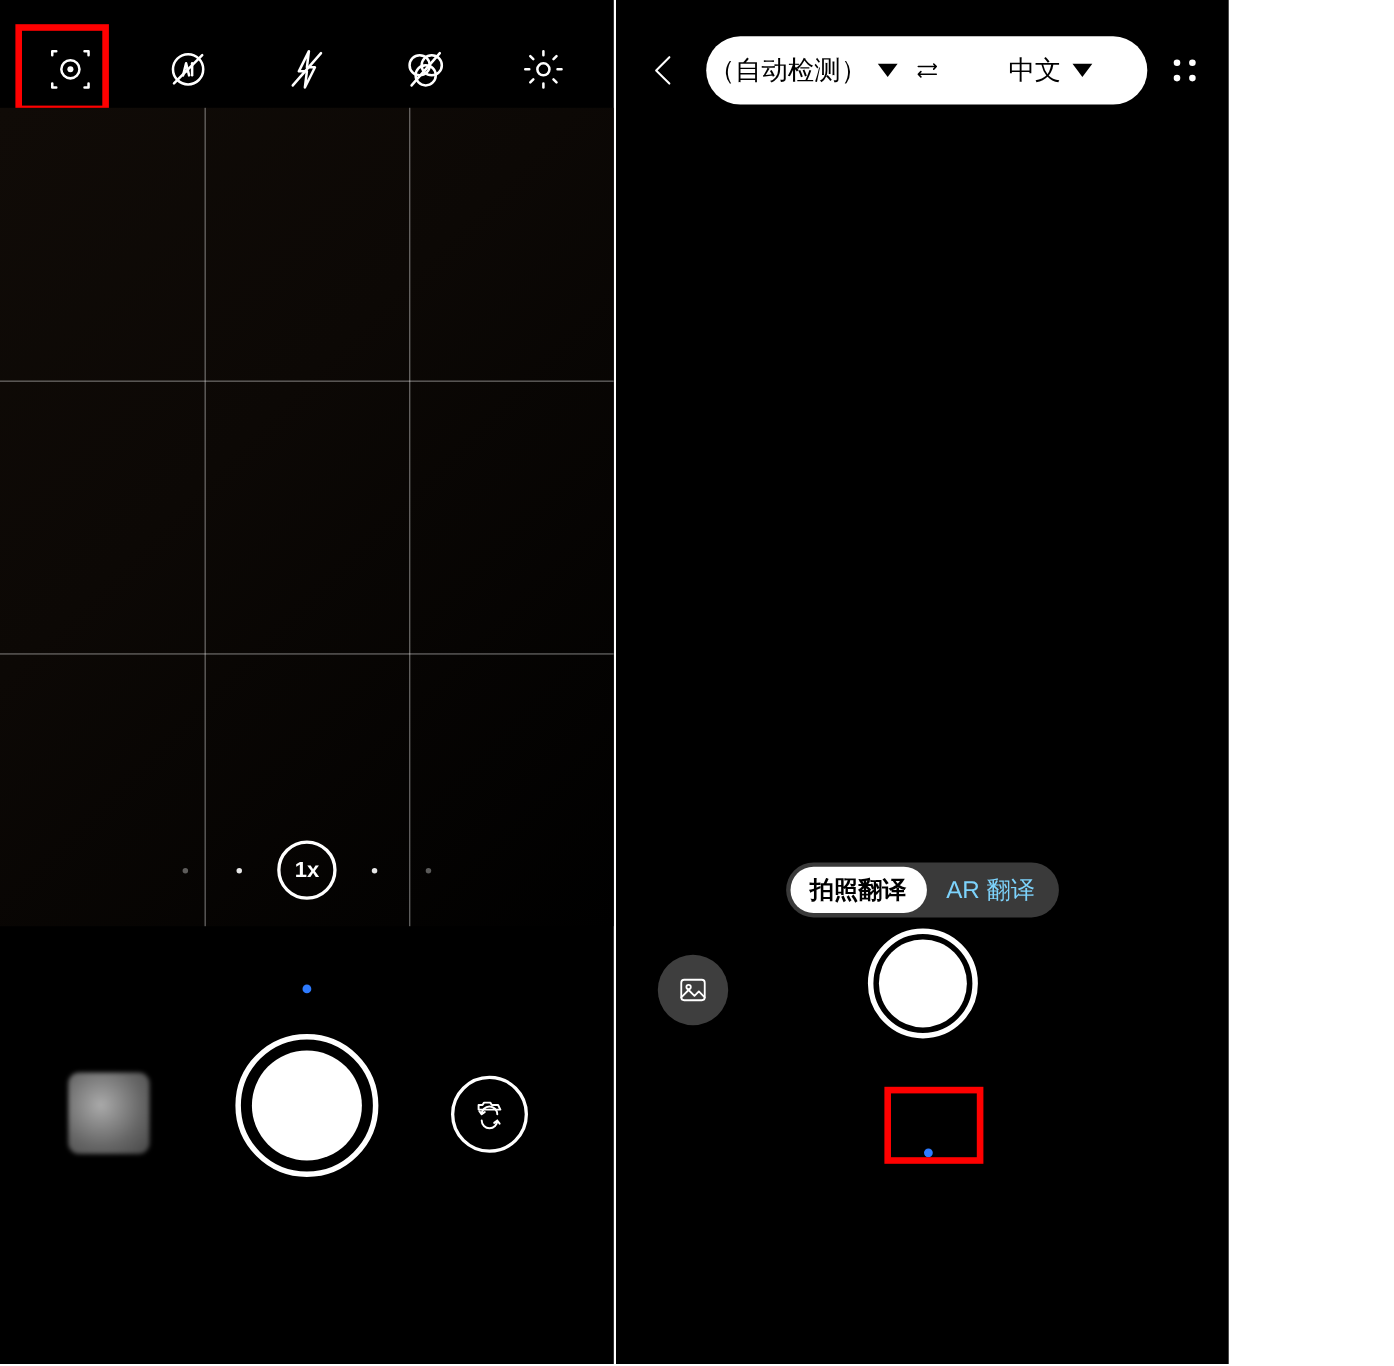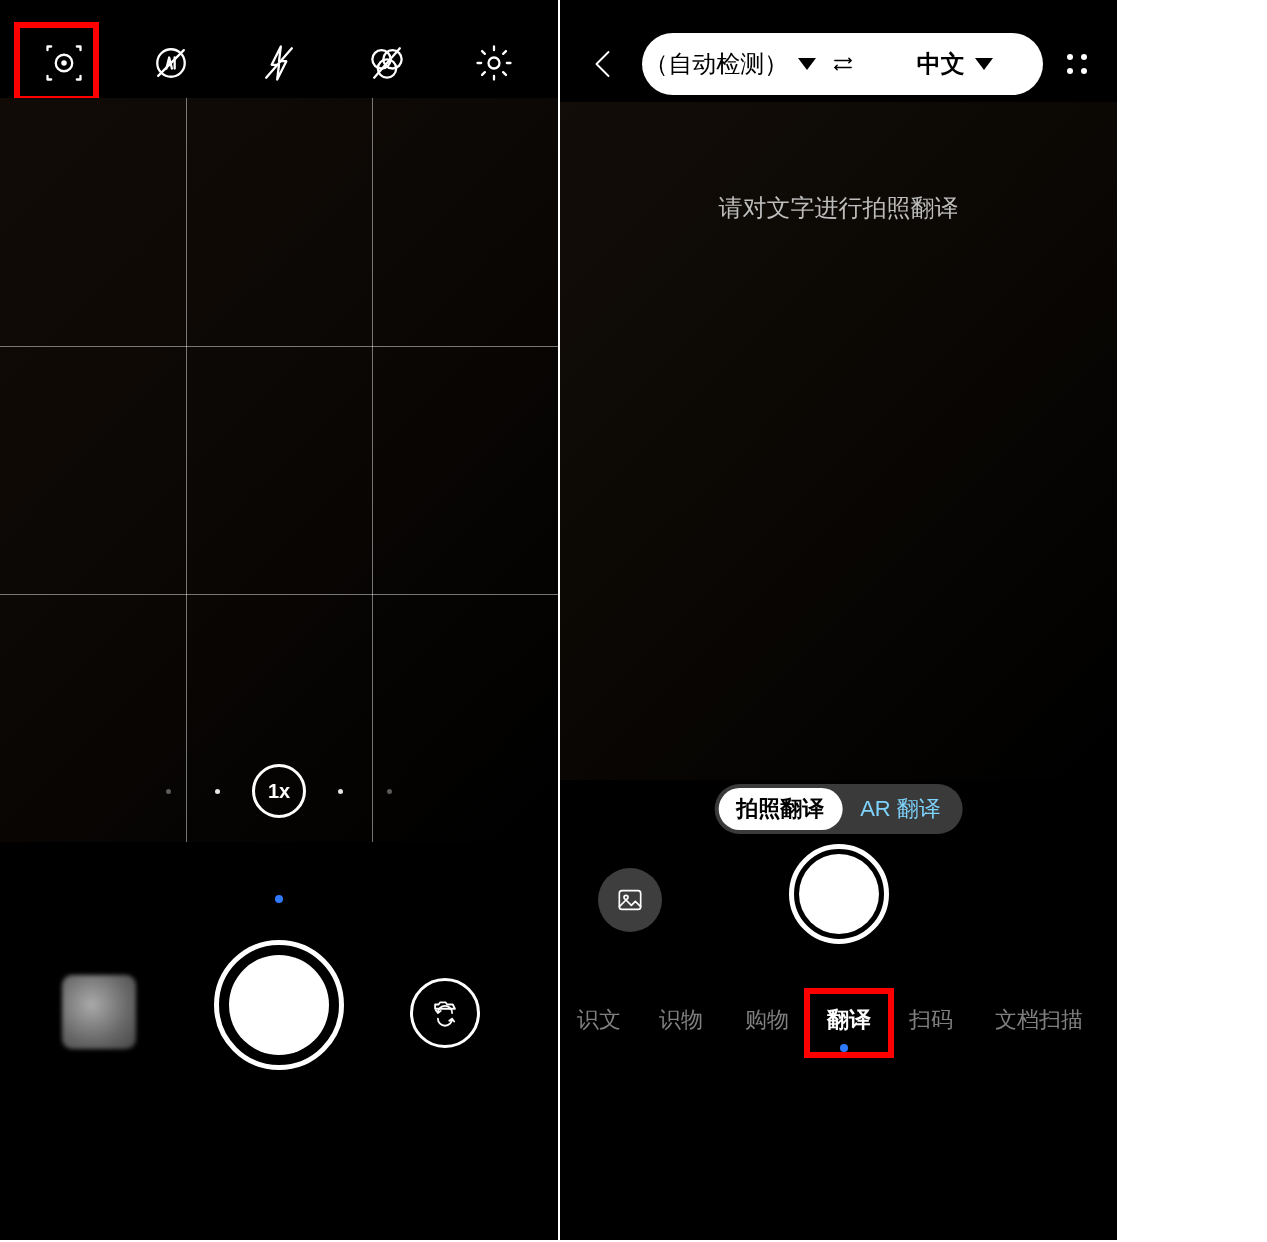--- a/index.html
+++ b/index.html
@@ -242,61 +242,50 @@
           <span>（自动检测）</span>
           <span class="tri"></span>
         </div>
         <div class="swap-ic">
           <svg viewBox="0 0 48 48" style="stroke:#000">
             <path d="M10 18h28M34 14l4 4-4 4"></path>
             <path d="M38 30H10M14 26l-4 4 4 4"></path>
           </svg>
         </div>
         <div class="lang-half">
-          <span style="font-weight:700">中文</span>
+          <span style="font-weight:400">中文</span>
           <span class="tri"></span>
         </div>
       </div>
       <div class="grid-btn">
         <div class="grid-dots">
           <span class="grid-dot"></span>
             <span class="grid-dot"></span>
           <span class="grid-dot"></span>
             <span class="grid-dot"></span>
         </div>
       </div>
     </div>
 
-    <div class="scan-view">
-      <div class="scan-instr">请对文字进行拍照翻译</div>
-    </div>
 
     <div class="pill-switch">
       <div class="pill-opt active">拍照翻译</div>
       <div class="pill-opt">AR 翻译</div>
     </div>
 
     <div class="capture-row">
       <div class="gal-btn">
         <svg viewBox="0 0 48 48">
           <rect x="8" y="10" width="32" height="28" rx="4"></rect>
           <circle cx="18" cy="20" r="3"></circle>
           <path d="M8 34l10-10 8 8 6-6 8 8"></path>
         </svg>
       </div>
       <div class="capture-btn">
         <div class="cin"></div>
       </div>
     </div>
 
-    <div class="scan-modes">
-      <span class="sm-item" style="width:78px">识文</span>
-      <span class="sm-item" style="width:86px">识物</span>
-      <span class="sm-item" style="width:86px">购物</span>
-      <span class="sm-item active" style="width:78px">翻译</span>
-      <span class="sm-item" style="width:86px">扫码</span>
-      <span class="sm-item" style="width:130px">文档扫描</span>
-    </div>
     <div class="sm-dot"></div>
     <div class="highlight-box2"></div>
   </div>
 
 </div>
 
 </body></html>

